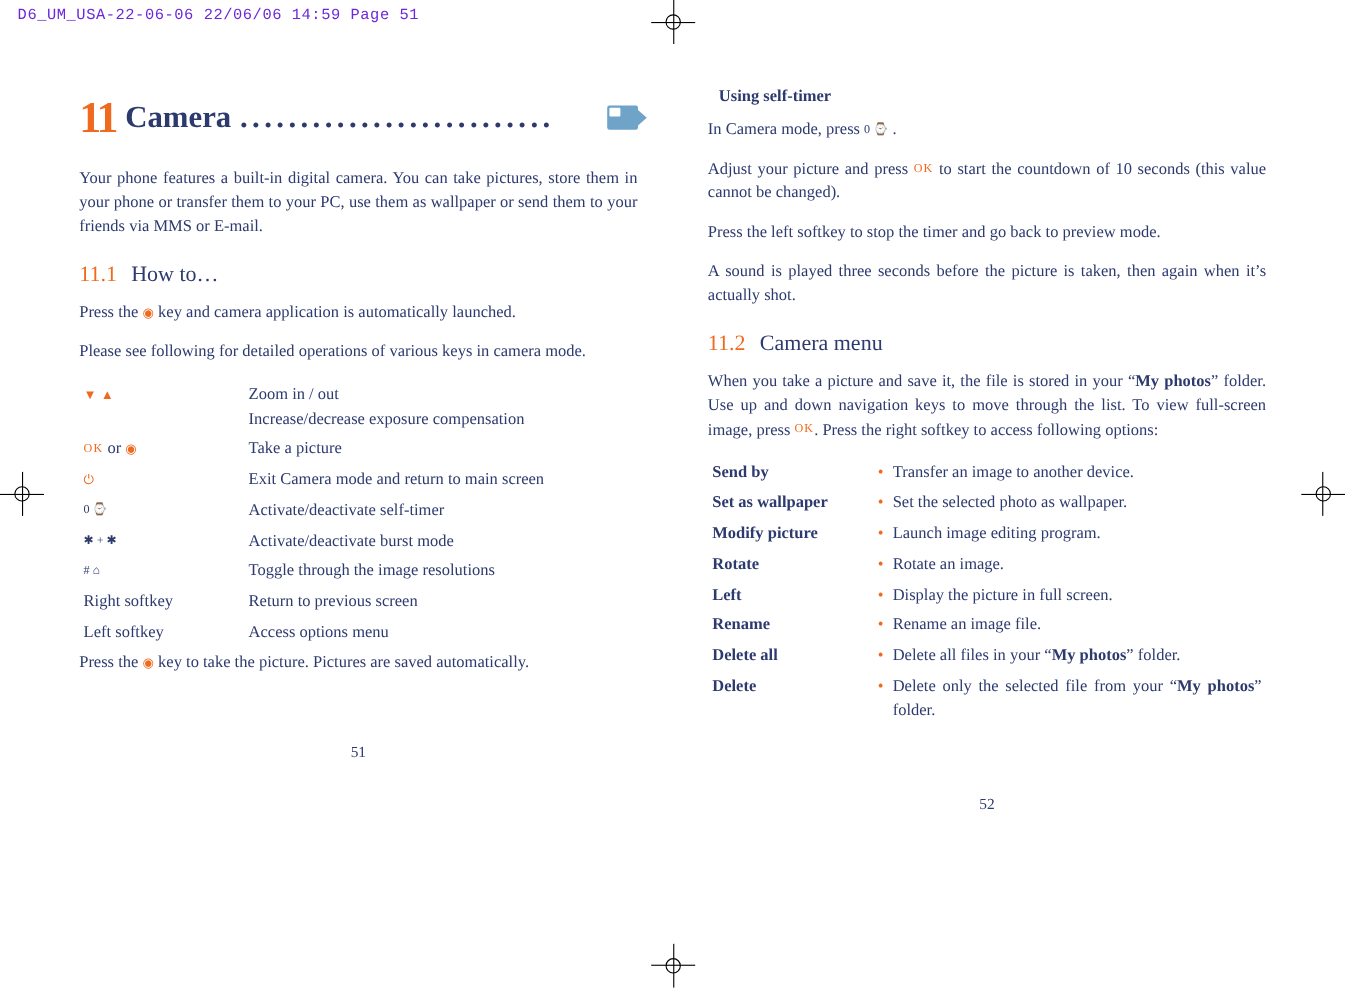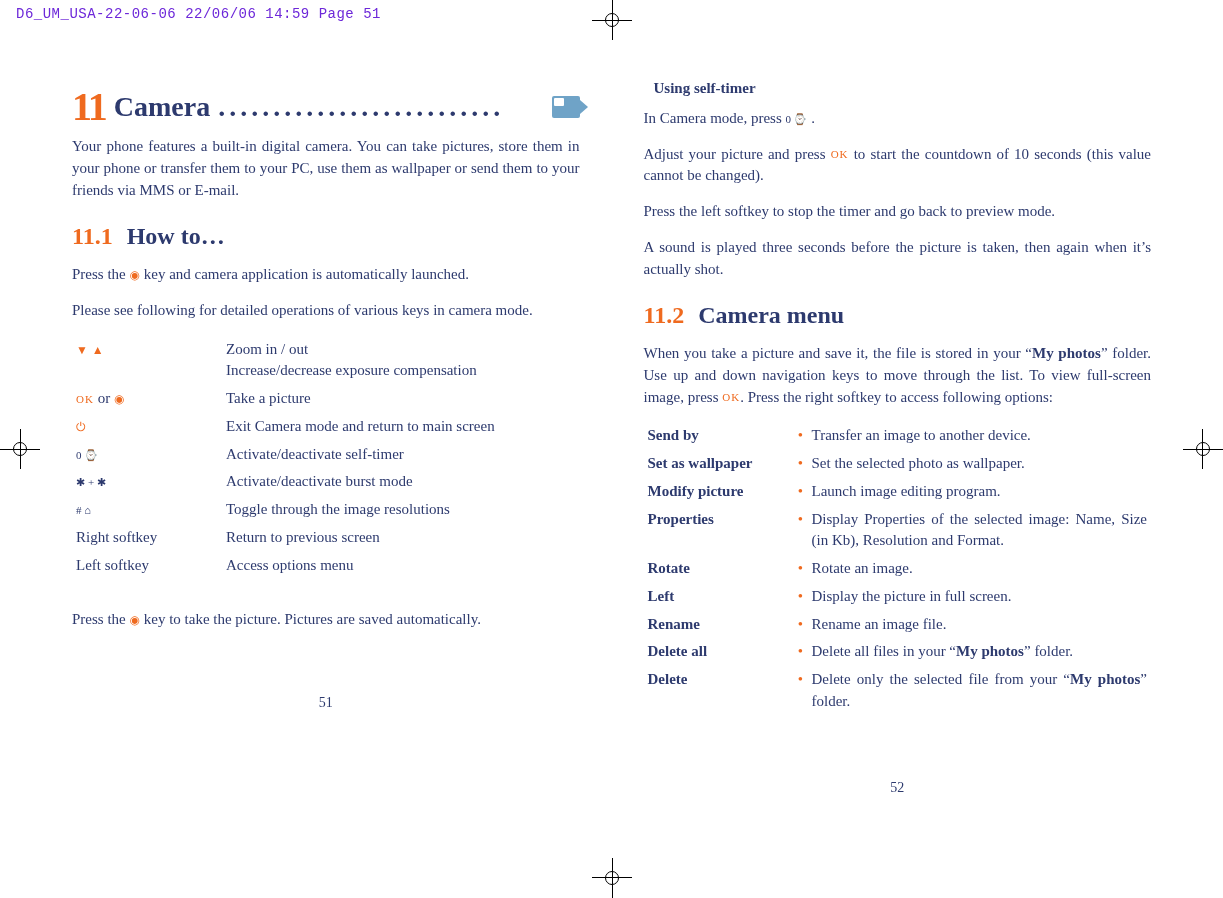--- a/index.html
+++ b/index.html
@@ -59,29 +59,29 @@
     width: 50%;
     font-size: 15px;
     line-height: 1.45;
   }
   .page p { margin: 0 0 14px 0; text-align: justify; }
 
   h1.chapter {
     font-size: 28px;
     font-weight: bold;
     color: #2d3a6e;
-    margin: 0 0 0 0;
+    margin: 0 0 16px 0;
     display: flex;
     align-items: center;
     gap: 8px;
   }
   .chapter-num { color: #ef6a1f; font-size: 40px; font-weight: bold; letter-spacing: -2px; }
   .dots { flex: 1; overflow: hidden; white-space: nowrap; letter-spacing: 4px; color: #2d3a6e; }
 
-  h2.section { font-size: 24px; color: #2d3a6e; margin: 18px 0 10px 0; font-weight: bold; }
+  h2.section { font-size: 20px; color: #2d3a6e; margin: 18px 0 10px 0; font-weight: normal; }
   h2.section .secnum { color: #ef6a1f; margin-right: 8px; }
   h3.sub { font-size: 15px; color: #2d3a6e; margin: 14px 0 8px 10px; font-weight: bold; }
   .sub .subnum { color: #ef6a1f; margin-right: 6px; }
   .bold-run { font-weight: bold; }
 
   table.keytable { border-collapse: collapse; width: 100%; }
   table.keytable td { padding: 3px 4px; vertical-align: top; font-size: 15px; }
   table.keytable td.k { width: 150px; }
 
   table.opttable { border-collapse: collapse; width: 100%; }
@@ -189,21 +189,21 @@
         <td class="k">Right softkey</td>
         <td>Return to previous screen</td>
       </tr>
       <tr>
         <td class="k">Left softkey</td>
         <td>Access options menu</td>
       </tr>
     </tbody>
       </table>
 
-    <p style="margin-top:30px">
+    <p style="margin-top:2px">
       <span>Press the </span>
       <span class="ico-orange">◉</span>
       <span> key to take the picture. Pictures are saved automatically.</span>
     </p>
 
     <div class="pagenum">51</div>
   </div>
 
   <div class="page">
     <h3 class="sub" style="margin-top:0">Using self-timer</h3>
@@ -244,25 +244,20 @@
             <td class="oname">Set as wallpaper</td>
             <td class="bul">•</td>
             <td class="odesc">Set the selected photo as wallpaper.</td>
           </tr>
       <tr>
             <td class="oname">Modify picture</td>
             <td class="bul">•</td>
             <td class="odesc">Launch image editing program.</td>
           </tr>
       <tr>
-            <td class="oname">Properties</td>
-            <td class="bul">•</td>
-            <td class="odesc">Display Properties of the selected image: Name, Size (in Kb), Resolution and Format.</td>
-          </tr>
-      <tr>
             <td class="oname">Rotate</td>
             <td class="bul">•</td>
             <td class="odesc">Rotate an image.</td>
           </tr>
       <tr>
             <td class="oname">Left</td>
             <td class="bul">•</td>
             <td class="odesc">Display the picture in full screen.</td>
           </tr>
       <tr>

